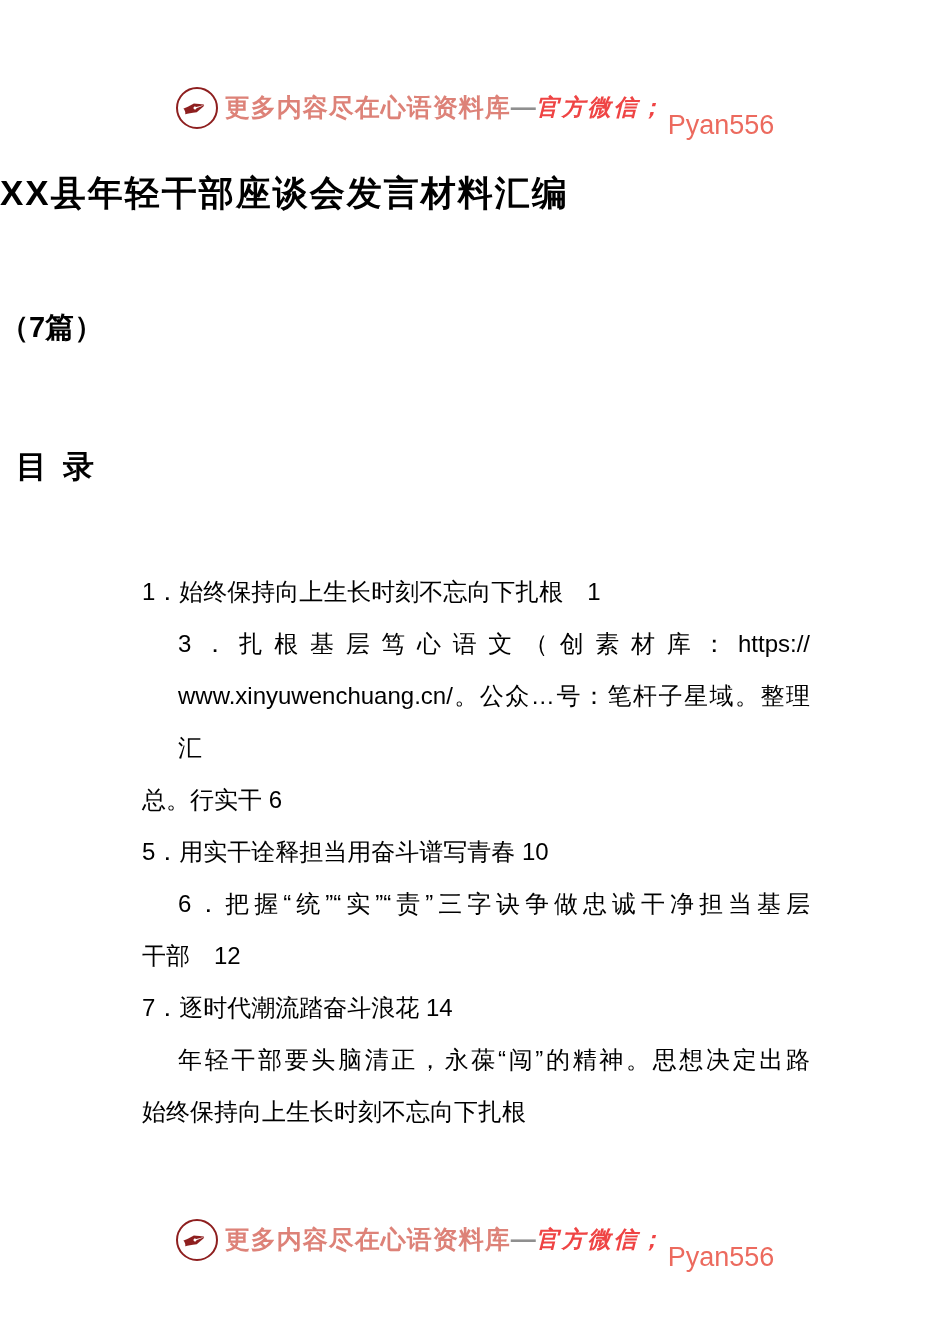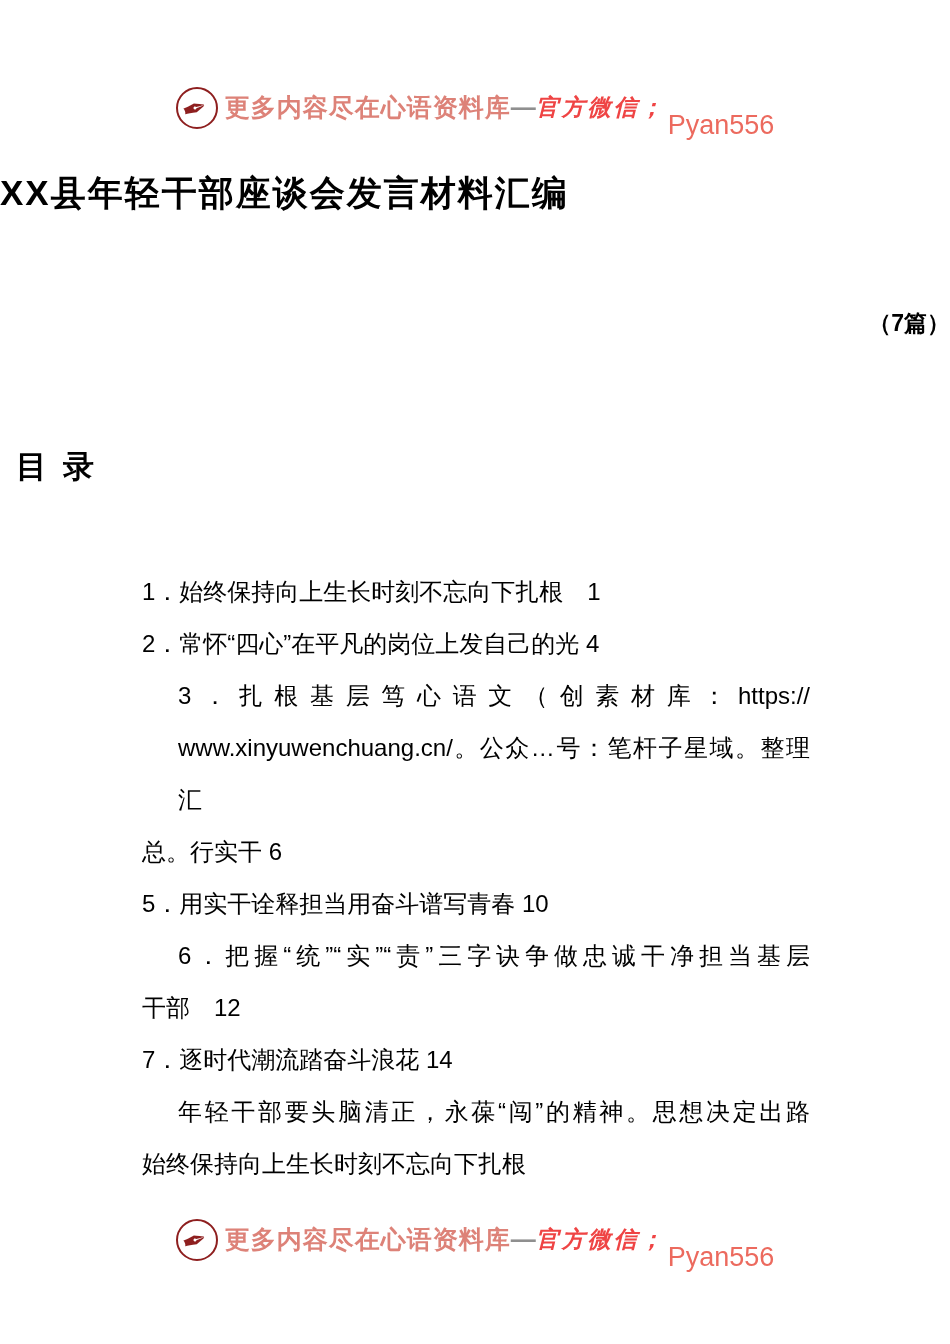--- a/index.html
+++ b/index.html
@@ -62,22 +62,22 @@
   .doc-title {
     position: absolute;
     top: 170px; left: 0; right: 0;
     font-size: 35px;
     font-weight: 700;
     letter-spacing: 2px;
   }
   .doc-subtitle {
     position: absolute;
     top: 308px; left: 0; right: 0;
-    text-align: right;
-    font-size: 23px;
+    text-align: left;
+    font-size: 29px;
     font-weight: 700;
   }
   .toc-heading {
     position: absolute;
     top: 446px; left: 0; right: 0;
     text-align: left;
     font-size: 31px;
     font-weight: 700;
     letter-spacing: 16px;
     text-indent: 16px;
@@ -119,21 +119,20 @@
 
   <div class="doc-subtitle">（7篇）</div>
 
   <div class="toc-heading">目录</div>
 
   <div class="text-block">
     <div>
 
         <div class="doc-line">1．始终保持向上生长时刻不忘向下扎根　1</div>
 
-        <div class="doc-line">2．常怀“四心”在平凡的岗位上发自己的光 4</div>
 
         <div class="doc-line justify">3．扎根基层笃心语文（创素材库：https://</div>
 
         <div class="doc-line justify">www.xinyuwenchuang.cn/。公众…号：笔杆子星域。整理汇</div>
 
         <div class="doc-line">总。行实干 6</div>
 
 
         <div class="doc-line">5．用实干诠释担当用奋斗谱写青春 10</div>
 

